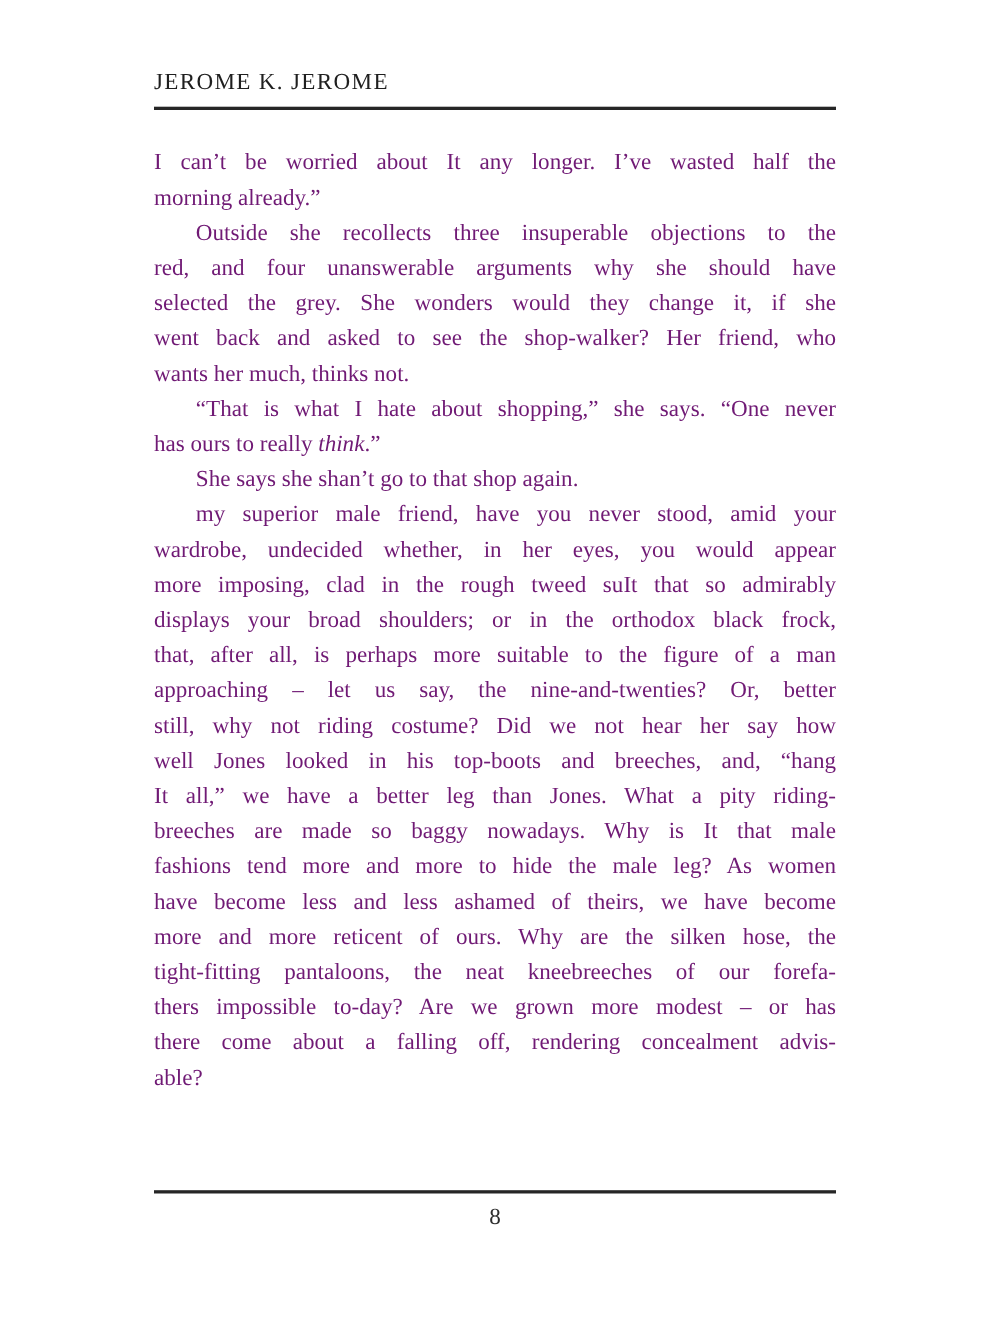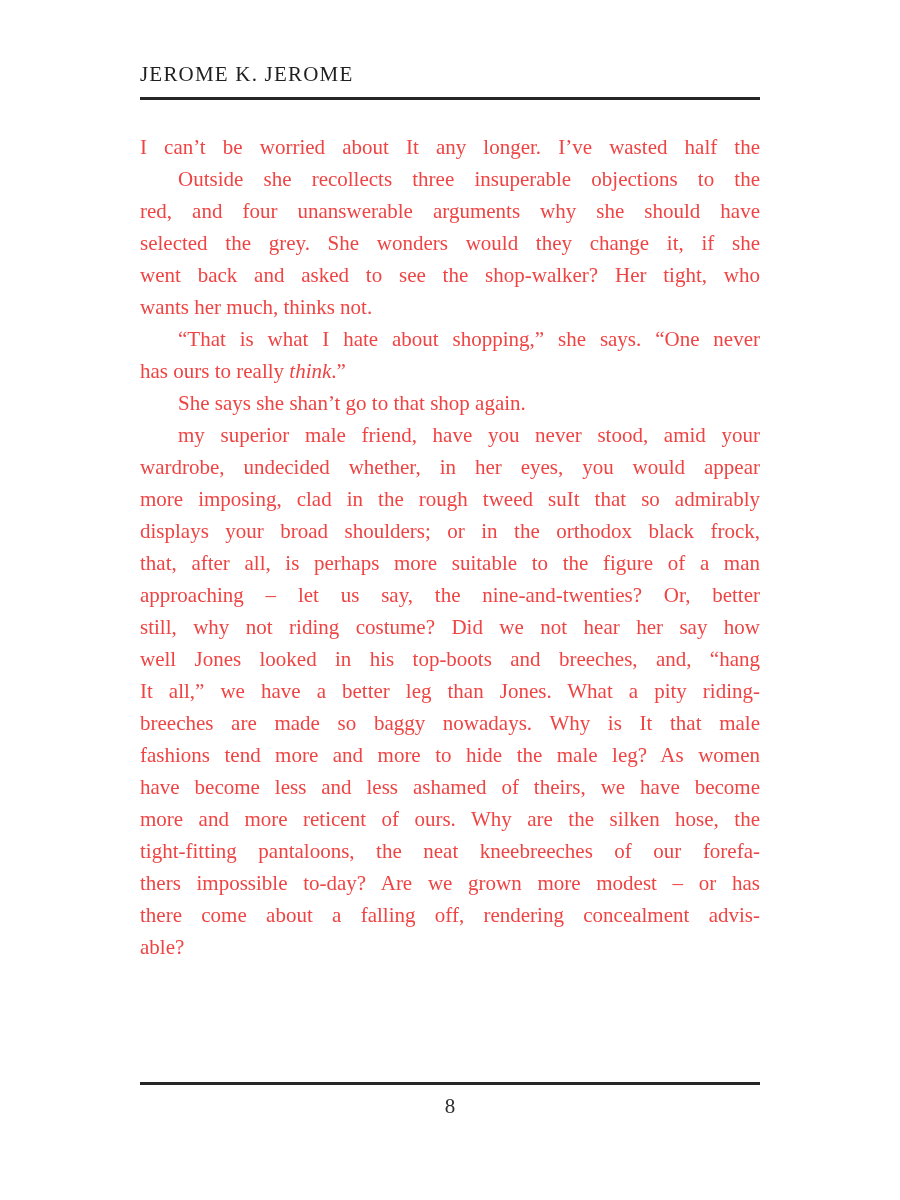--- a/index.html
+++ b/index.html
@@ -86,29 +86,30 @@
     color: #2e2e2e;
   }
 </style>
 </head>
 <body style="background: rgb(255, 255, 255);">
 
 <div class="page">
   <div class="running-header">JEROME K. JEROME</div>
   <div class="header-rule" style="background: rgb(38, 38, 38);"></div>
 
-  <div class="text-block" style="color: #ef4444;">
+  <div class="text-block" style="color: #701a75;">
       <div class="para">
         <div class="line"><span>I can’t be worried about It any longer. I’ve wasted half the</span></div>
+        <div class="line last"><span>morning already.”</span></div>
       </div>
       <div class="para indent">
         <div class="line"><span>Outside she recollects three insuperable objections to the</span></div>
         <div class="line"><span>red, and four unanswerable arguments why she should have</span></div>
         <div class="line"><span>selected the grey. She wonders would they change it, if she</span></div>
-        <div class="line"><span>went back and asked to see the shop-walker? Her tight, who</span></div>
+        <div class="line"><span>went back and asked to see the shop-walker? Her friend, who</span></div>
         <div class="line last"><span>wants her much, thinks not.</span></div>
       </div>
       <div class="para indent">
         <div class="line"><span>“That is what I hate about shopping,” she says. “One never</span></div>
         <div class="line last"><span>has ours to really </span><span class="it">think</span><span>.”</span></div>
       </div>
       <div class="para indent">
         <div class="line last"><span>She says she shan’t go to that shop again.</span></div>
       </div>
       <div class="para indent">

